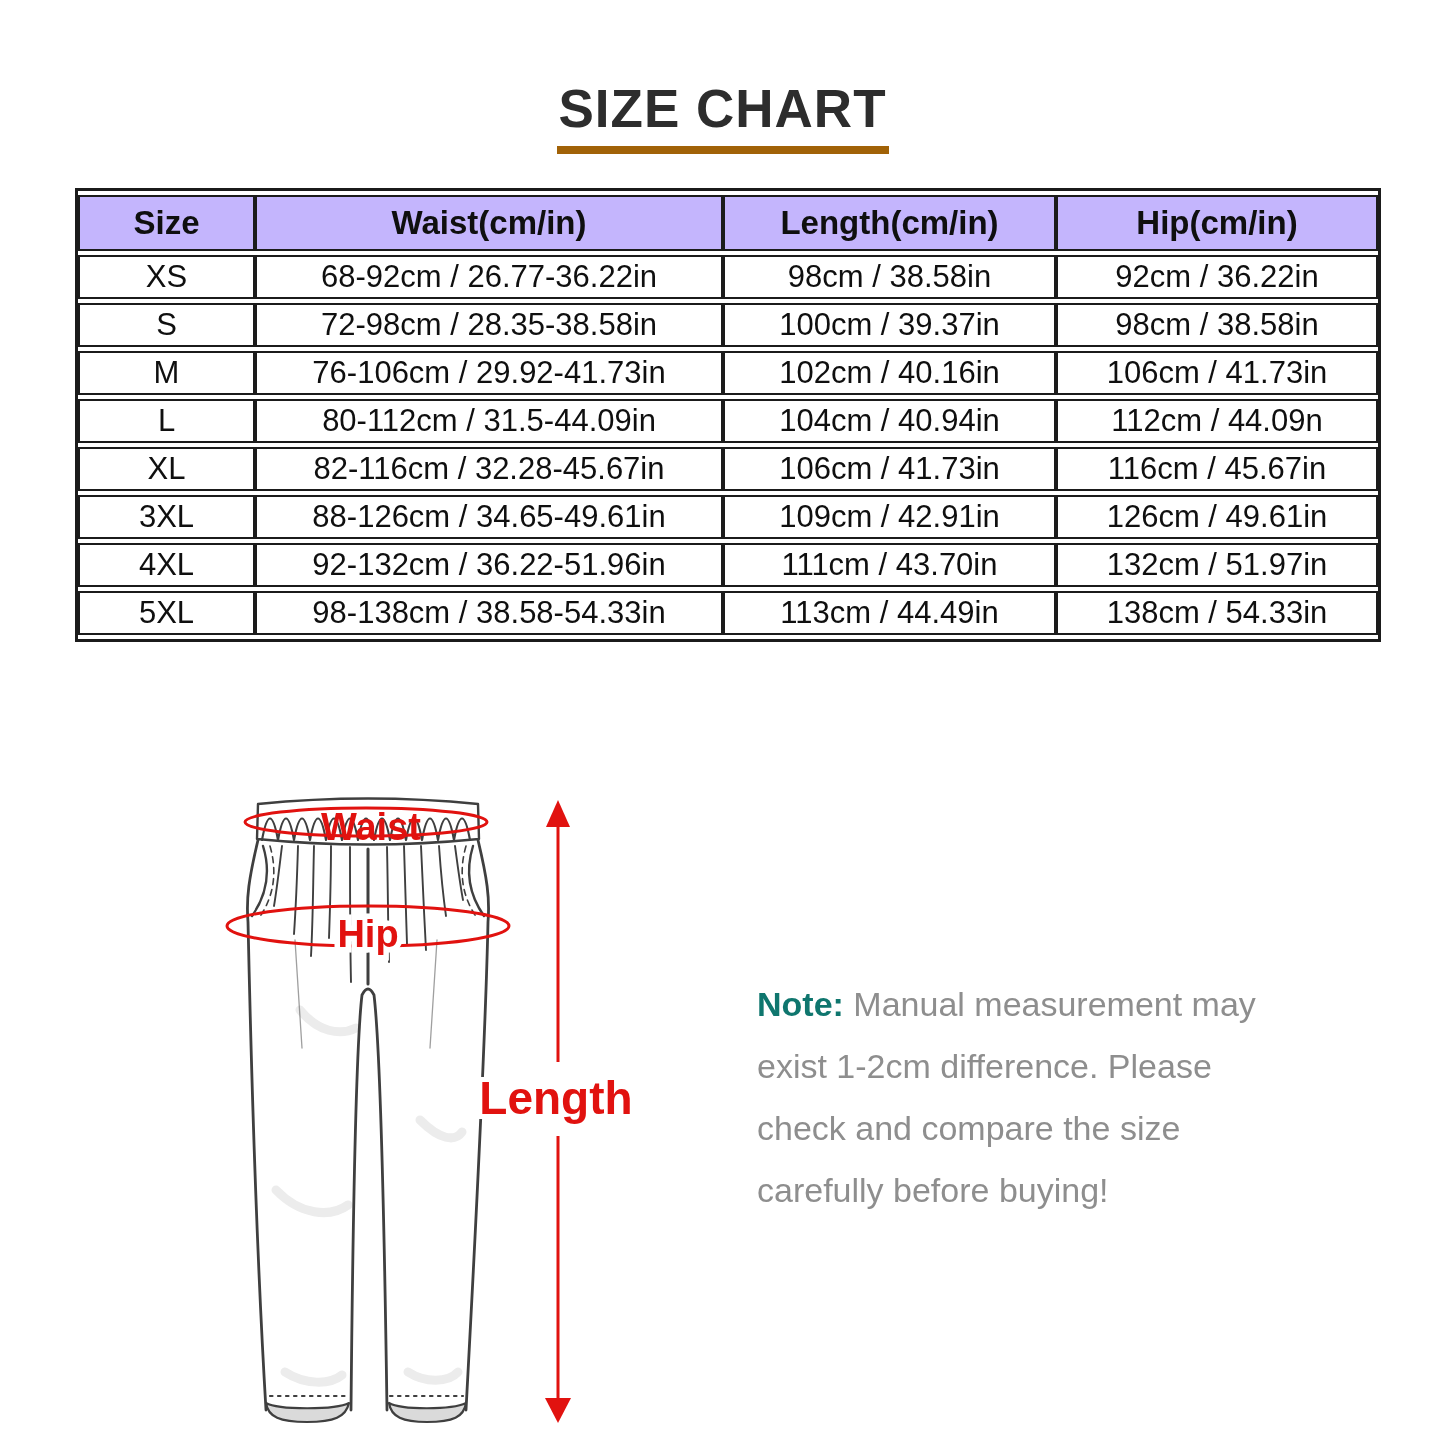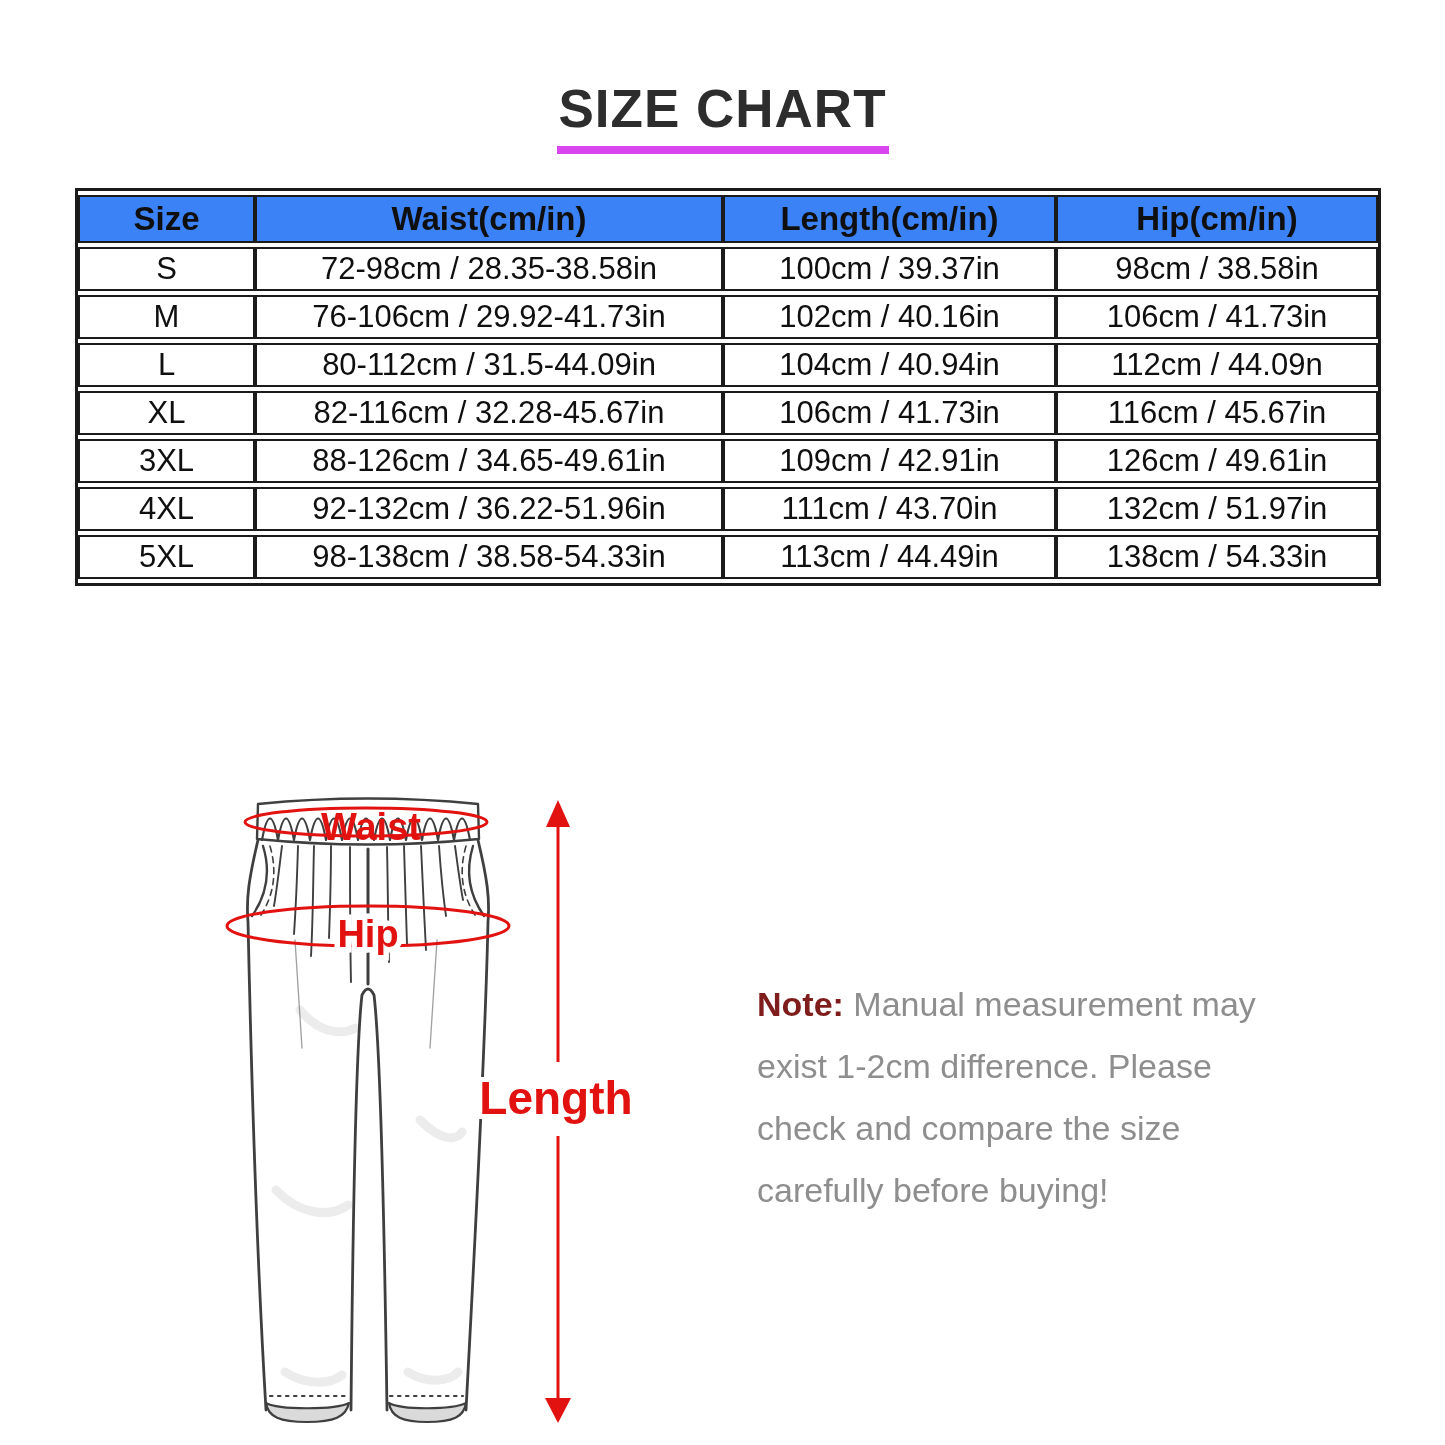--- a/index.html
+++ b/index.html
@@ -6,56 +6,56 @@
   body{
     width:1445px;height:1445px;position:relative;overflow:hidden;
     background:#ffffff;
     font-family:"Liberation Sans", sans-serif;
   }
   .page-title{
     position:absolute;top:78px;left:50%;transform:translateX(-50%);
     margin:0;
     font-size:53px;font-weight:bold;letter-spacing:1px;color:#2d2d2d;
     padding:0 2px 7px 2px;
-    border-bottom:8px solid #d946ef;
+    border-bottom:8px solid #a16207;
     white-space:nowrap;
   }
   table.size-table{
     position:absolute;left:75px;top:188px;width:1300px;
     table-layout:fixed;
     border-collapse:separate;border-spacing:0 4px;
     border:3px solid #1b1b1b;
     background:#ffffff;
     z-index:2;
   }
   .size-table th,.size-table td{
     box-sizing:border-box;
     border:2px solid #1b1b1b;
     text-align:center;vertical-align:middle;
     color:#0f0f0f;
     overflow:hidden;white-space:nowrap;
   }
   .size-table th{
-    background:#3b82f6;
-    height:48px;
+    background:#c4b5fd;
+    height:56px;
     font-size:33px;font-weight:bold;margin-top:8px;
   }
   .size-table td{
     height:44px;
     font-size:31px;font-weight:normal;
   }
   .diagram-svg{
     position:absolute;left:0;top:0;width:1445px;height:1445px;z-index:1;
   }
   .note{
     position:absolute;left:757px;top:973px;width:512px;
     font-size:34px;line-height:62px;color:#8e8e8e;
     z-index:2;
   }
-  .note b{color:#7f1d1d;font-weight:bold;}
+  .note b{color:#0f766e;font-weight:bold;}
 </style>
 </head>
 <body>
 
 <h1 class="page-title">SIZE CHART</h1>
 
 <table class="size-table">
   <colgroup>
     <col style="width:177px">
       <col style="width:468px">
@@ -64,20 +64,26 @@
   </colgroup>
   <thead>
     <tr>
       <th>Size</th>
       <th>Waist(cm/in)</th>
       <th>Length(cm/in)</th>
       <th>Hip(cm/in)</th>
     </tr>
   </thead>
   <tbody id="table-body">
+      <tr>
+        <td>XS</td>
+        <td>68-92cm / 26.77-36.22in</td>
+        <td>98cm / 38.58in</td>
+        <td>92cm / 36.22in</td>
+      </tr>
       <tr>
         <td>S</td>
         <td>72-98cm / 28.35-38.58in</td>
         <td>100cm / 39.37in</td>
         <td>98cm / 38.58in</td>
       </tr>
       <tr>
         <td>M</td>
         <td>76-106cm / 29.92-41.73in</td>
         <td>102cm / 40.16in</td>

